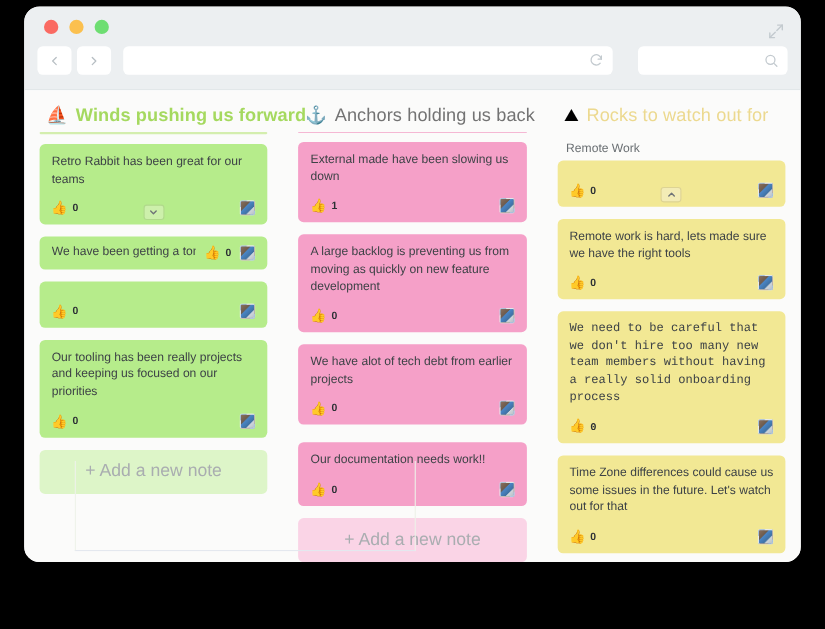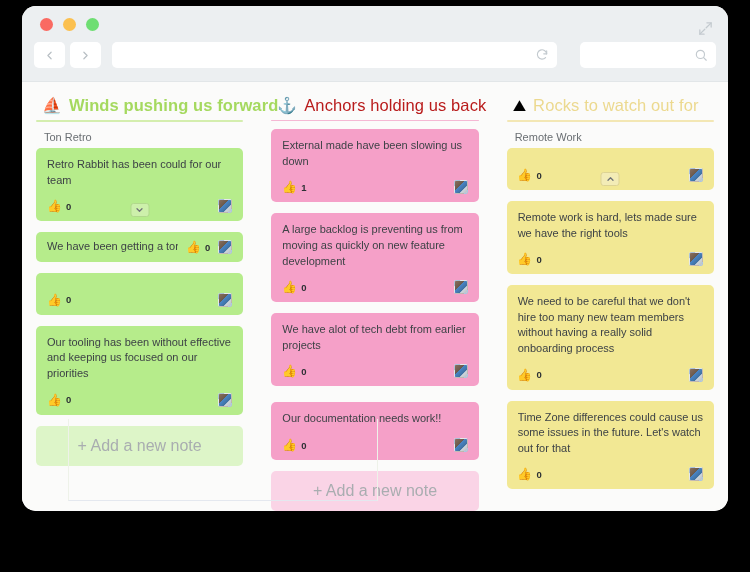--- a/index.html
+++ b/index.html
@@ -179,21 +179,21 @@
     margin-top: 2px;
   }
 
   
   .col-green .col-title { color: #a5d95f; font-weight: bold; }
   .col-green .col-rule { background: #d4eeae; }
   .col-green .card { background: #b6ec8b; }
   .col-green .add-note { background: #ddf5c8; }
   .col-green .toggle { background: #cdf0ab; border: 1px solid #b1d98c; }
 
-  .col-pink .col-title { color: #b91c1c; }
+  .col-pink .col-title { color: #737373; }
   .col-pink .col-rule { background: #f5b8d4; }
   .col-pink .card { background: #f5a0c8; }
   .col-pink .add-note { background: #fad4e6; }
 
   .col-yellow .col-title { color: #ecd98f; }
   .col-yellow .col-rule { background: #f3e7b4; }
   .col-yellow .card { background: #f2e894; }
   .col-yellow .toggle { background: #f3ecb6; border: 1px solid #ddd394; }
 
   
@@ -268,25 +268,24 @@
     </div>
 
     <div class="board">
       <div class="columns" id="columns">
           <div class="column col-green">
             <div class="col-header">
               <span class="col-icon">⛵</span>
               <span class="col-title">Winds pushing us forward</span>
             </div>
             <div class="col-rule"></div>
-            <div class="group-label">Ton Retro</div>
             <div class="cards">
               <div style="position: relative;">
                 <div class="card">
-                  <div class="card-text">Retro Rabbit has been could for our team</div>
+                  <div class="card-text">Retro Rabbit has been great for our teams</div>
                   <div class="card-footer">
                     <div class="likes">
                       <span class="thumb">👍</span>
                       <span class="like-count">0</span>
                     </div>
                     <div class="avatar"></div>
                   </div>
                 </div>
                 <div class="toggle" style="bottom: 4px;">
                   <svg width="10" height="10" viewBox="0 0 24 24" fill="none" stroke="currentColor" stroke-width="3" stroke-linecap="round" stroke-linejoin="round">
@@ -310,21 +309,21 @@
                     <div class="likes">
                       <span class="thumb">👍</span>
                       <span class="like-count">0</span>
                     </div>
                     <div class="avatar"></div>
                   </div>
                 </div>
               </div>
               <div style="position: relative;">
                 <div class="card">
-                  <div class="card-text">Our tooling has been without effective and keeping us focused on our priorities</div>
+                  <div class="card-text">Our tooling has been really projects and keeping us focused on our priorities</div>
                   <div class="card-footer">
                     <div class="likes">
                       <span class="thumb">👍</span>
                       <span class="like-count">0</span>
                     </div>
                     <div class="avatar"></div>
                   </div>
                 </div>
               </div>
               <div class="add-note">+ Add a new note</div>
@@ -417,21 +416,21 @@
                   <div class="card-text">Remote work is hard, lets made sure we have the right tools</div>
                   <div class="card-footer">
                     <div class="likes">
                       <span class="thumb">👍</span>
                       <span class="like-count">0</span>
                     </div>
                     <div class="avatar"></div>
                   </div>
                 </div>
               </div>
-              <div style="position: relative;">
+              <div style="position: relative; font-family: Liberation Mono, monospace;">
                 <div class="card">
                   <div class="card-text">We need to be careful that we don't hire too many new team members without having a really solid onboarding process</div>
                   <div class="card-footer">
                     <div class="likes">
                       <span class="thumb">👍</span>
                       <span class="like-count">0</span>
                     </div>
                     <div class="avatar"></div>
                   </div>
                 </div>

